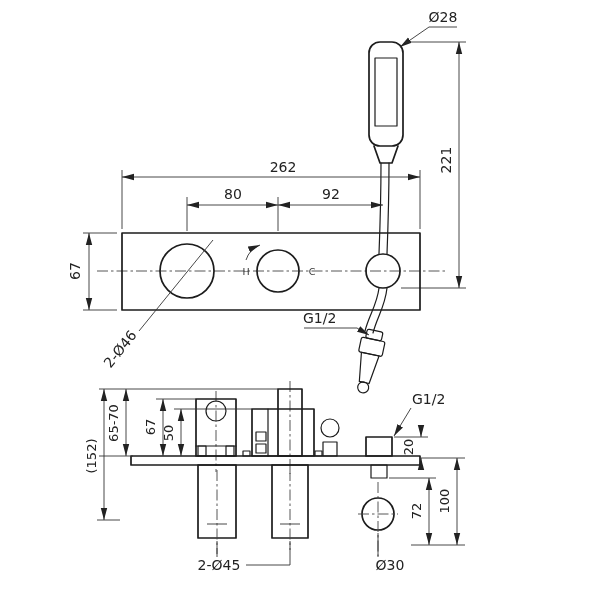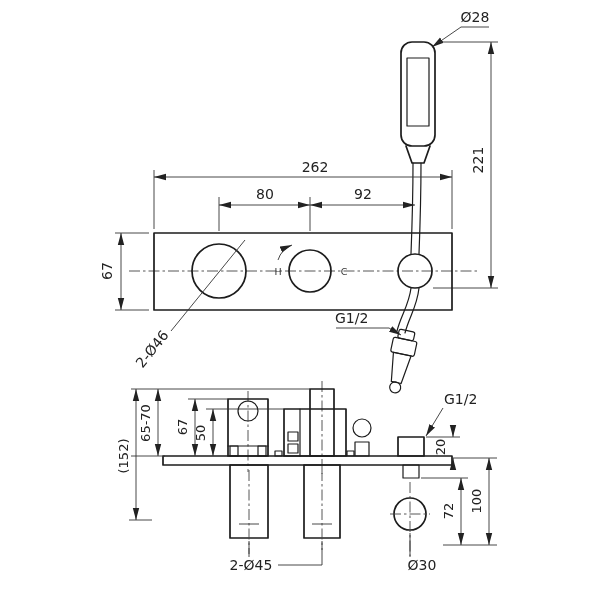--- a/index.html
+++ b/index.html
@@ -1,16 +1,16 @@
 <!DOCTYPE html>
 <html><head>
 <meta charset="utf-8">
 <style>
   html,body{margin:0;padding:0;background:#fff;}
-  .sheet{width:500px;height:600px;background:#ffffff;position:relative;font-family:"DejaVu Sans",sans-serif;margin-left:32px;}
+  .sheet{width:500px;height:600px;background:#ffffff;position:relative;font-family:"DejaVu Sans",sans-serif;}
   svg{display:block;}
   .o{stroke:#1c1c1c;stroke-width:1.7;fill:none;stroke-linecap:round;stroke-linejoin:round;}
   .o2{stroke:#1c1c1c;stroke-width:1.2;fill:none;stroke-linecap:round;stroke-linejoin:round;}
   .d{stroke:#333;stroke-width:0.9;fill:none;}
   .cl{stroke:#444;stroke-width:0.9;fill:none;stroke-dasharray:11 3 2.5 3;}
   text{fill:#222;font-family:"DejaVu Sans",sans-serif;font-size:13.5px;}
   .t14{font-size:14px;}
   .t13{font-size:13px;}
   .t9{font-size:9.5px;fill:#333;}
 </style>

